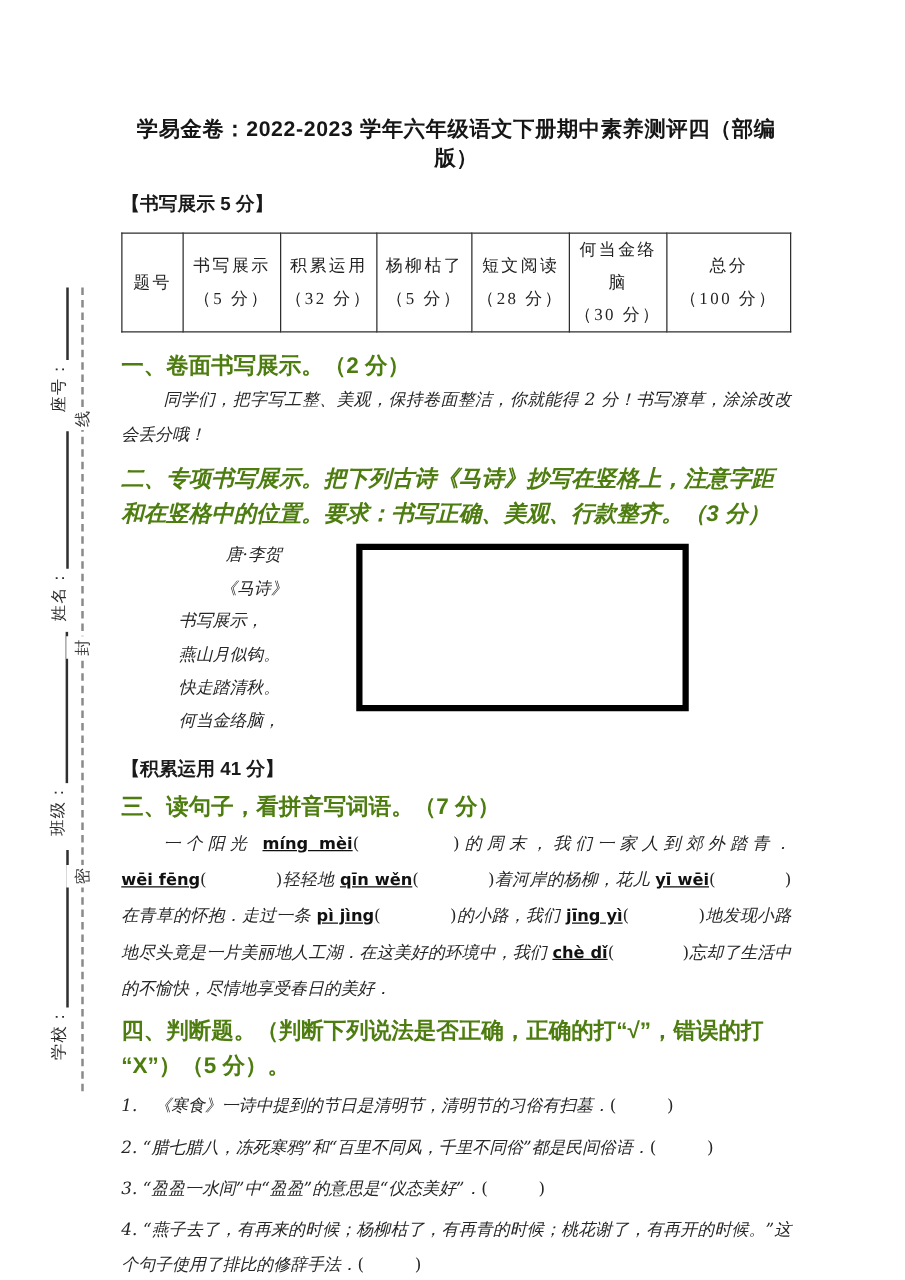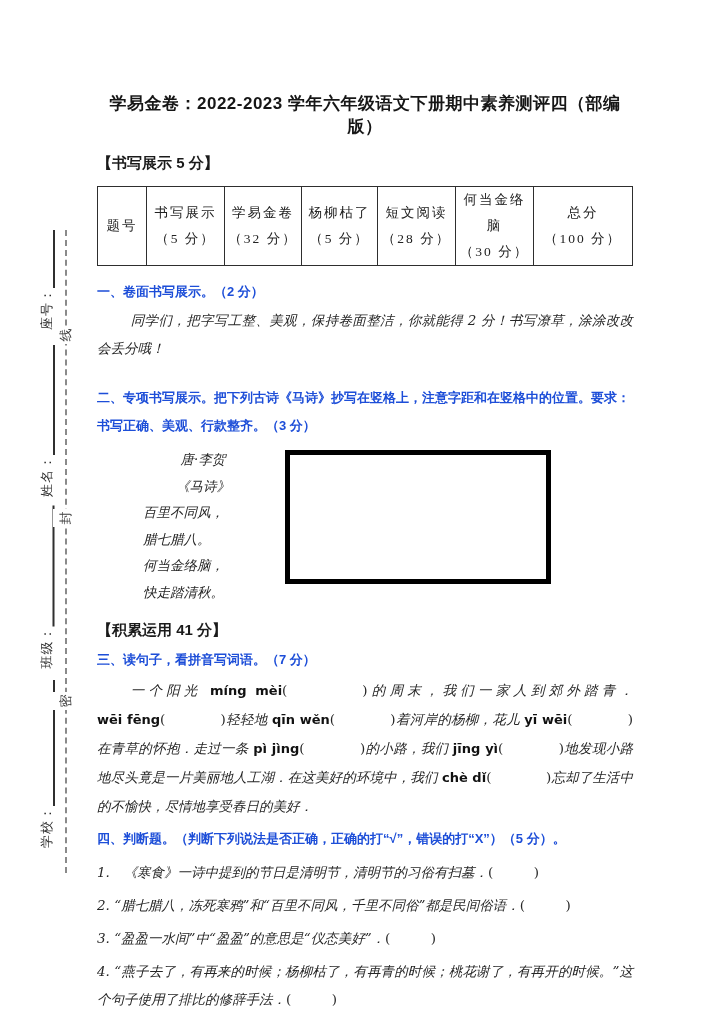--- a/index.html
+++ b/index.html
@@ -22,28 +22,28 @@
           font-weight:bold;font-size:15px;color:#1a1a1a;}
   
   table.score{margin-top:13px;border-collapse:collapse;width:536px;table-layout:fixed;
               font-size:13.5px;color:#222;}
   table.score td{border:1.5px solid #2e2e2e;text-align:center;vertical-align:middle;
                  padding:0;letter-spacing:2px;}
   .hdr-cell{height:56px;line-height:26px;}
   .score-row td{height:33px;}
   
   .sec-head{margin-top:12px;font-family:"Liberation Sans",sans-serif;font-weight:bold;
-            font-size:13px;line-height:28px;color:#1d4ed8;}
+            font-size:18px;line-height:28px;color:#4d7c0f;}
   
   .kai{font-family:"DejaVu Serif",serif;font-style:italic;font-size:13.5px;
        line-height:28px;color:#262626;}
   .indent{text-indent:2.5em;}
   .just{text-align:justify;}
   .py{font-family:"DejaVu Sans",sans-serif;font-style:normal;font-weight:bold;
-      font-size:13px;white-space:nowrap;color:#111;}
+      font-size:13px;white-space:nowrap;color:#111;text-decoration:underline;}
   .pblank{font-style:normal;white-space:nowrap;}
   
   .poem-row{display:flex;margin-top:6px;}
   .poem{width:120px;margin-left:46px;}
   .poem .kai{line-height:26.5px;}
   .poem-center{text-align:center;}
   .copybox{width:256px;height:124px;border:5px solid #000;margin-left:22px;margin-top:4px;
            background:#fff;}
   .item{margin-top:5px;}
   .ans{font-style:normal;}
@@ -84,21 +84,21 @@
 
     <table class="score">
       <tbody>
           <tr>
         <td style="width:48px;" rowspan="1" class="hdr-cell">题号</td>
         <td style="width:77px;" class="hdr-cell">
           <div>书写展示</div>
           <div>（5 分）</div>
         </td>
         <td style="width:76px;" class="hdr-cell">
-          <div>学易金卷</div>
+          <div>积累运用</div>
           <div>（32 分）</div>
         </td>
         <td style="width:75px;" class="hdr-cell">
           <div>杨柳枯了</div>
           <div>（5 分）</div>
         </td>
         <td style="width:77px;" class="hdr-cell">
           <div>短文阅读</div>
           <div>（28 分）</div>
         </td>
@@ -110,29 +110,29 @@
           <div>总分</div>
           <div>（100 分）</div>
         </td>
       </tr>
     </tbody>
       </table>
 
     <div class="sec-head">一、卷面书写展示。（2 分）</div>
     <div class="kai indent just">同学们，把字写工整、美观，保持卷面整洁，你就能得 2 分！书写潦草，涂涂改改会丢分哦！</div>
 
-    <div class="sec-head" style="margin-top:22px;">二、专项书写展示。把下列古诗《马诗》抄写在竖格上，注意字距和在竖格中的位置。要求：书写正确、美观、行款整齐。（3 分）</div>
+    <div class="sec-head" style="margin-top:7px;font-style:italic;">二、专项书写展示。把下列古诗《马诗》抄写在竖格上，注意字距和在竖格中的位置。要求：书写正确、美观、行款整齐。（3 分）</div>
     <div class="poem-row">
       <div class="poem">
         <div class="kai poem-center">唐·李贺</div>
         <div class="kai poem-center">《马诗》</div>
-        <div class="kai">百里不同风，</div>
-        <div class="kai">腊七腊八。</div>
+        <div class="kai">书写展示，</div>
+        <div class="kai">燕山月似钩。</div>
+        <div class="kai">快走踏清秋。</div>
         <div class="kai">何当金络脑，</div>
-        <div class="kai">快走踏清秋。</div>
       </div>
       <div class="copybox"></div>
     </div>
 
     <div class="banner">【积累运用  41 分】</div>
 
     <div class="sec-head" style="margin-top:6px;">三、读句子，看拼音写词语。（7 分）</div>
     <p class="kai indent just" style="margin:2px 0 0;">
       <span>一个阳光 </span><span class="py">míng mèi</span><span class="pblank">(　　　　)</span><span>的周末，我们一家人到郊外踏青．</span><span class="py">wēi fēng</span><span class="pblank">(　　　　)</span><span>轻轻地 </span><span class="py">qīn wěn</span><span class="pblank">(　　　　)</span><span>着河岸的杨柳，花儿 </span><span class="py">yī wēi</span><span class="pblank">(　　　　)</span><span>在青草的怀抱．走过一条 </span><span class="py">pì jìng</span><span class="pblank">(　　　　)</span><span>的小路，我们 </span><span class="py">jīng yì</span><span class="pblank">(　　　　)</span><span>地发现小路地尽头竟是一片美丽地人工湖．在这美好的环境中，我们 </span><span class="py">chè dǐ</span><span class="pblank">(　　　　)</span><span>忘却了生活中的不愉快，尽情地享受春日的美好．</span>
     </p>

